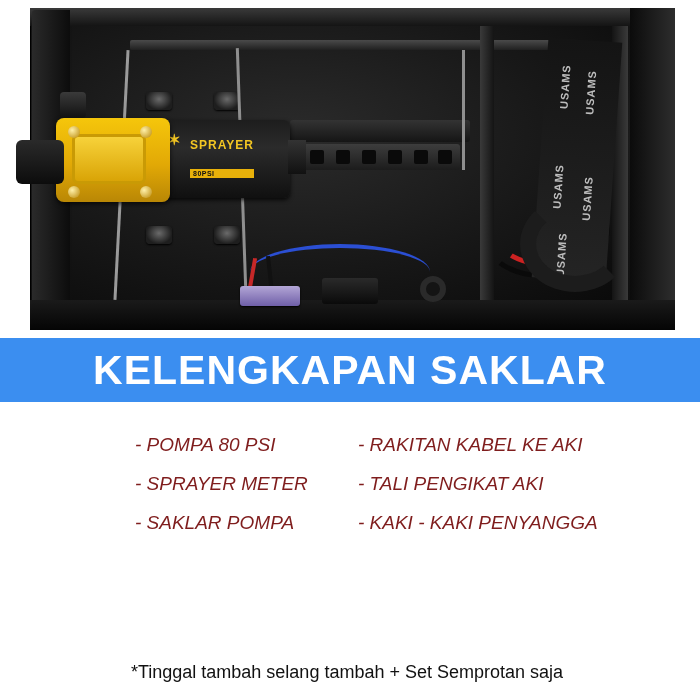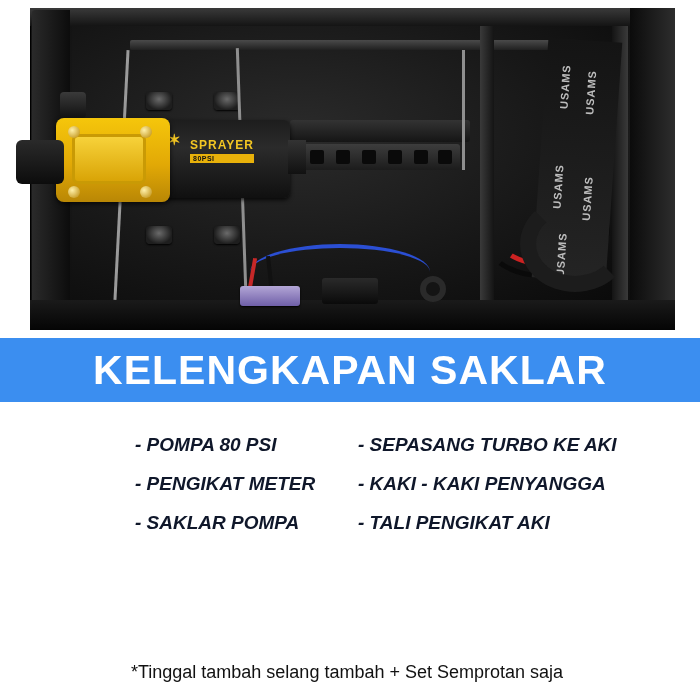--- a/index.html
+++ b/index.html
@@ -97,21 +97,21 @@
     border-radius:6px;
     box-shadow:0 2px 4px rgba(0,0,0,.8);
   }
   .pump-label {
     position:absolute; left:168px; top:138px; width:112px; height:40px;
     color:#f2b705;
     font-family:"Liberation Sans", sans-serif;
     font-weight:bold;
     font-size:11px;
     letter-spacing:.5px;
-    display:flex; flex-direction:column; justify-content:flex-start;
+    display:flex; flex-direction:column; justify-content:space-between;
     padding-left:22px;
   }
   .pump-label .brand { color:#f3c623; font-size:12px; letter-spacing:1px; }
   .pump-label .sub {
     color:#111; background:#e8b10a; font-size:7px; padding:1px 3px;
     display:inline-block; margin-top:2px; width:64px;
   }
   .pump-logo {
     position:absolute; left:168px; top:132px;
     width:16px; height:16px;
@@ -243,24 +243,24 @@
     position:absolute; left:0; top:418px; width:700px; height:190px;
     display:flex;
   }
   .col {
     padding-top:16px;
   }
   .col-left { width:350px; padding-left:135px; }
   .col-right { width:350px; padding-left:8px; }
   .col .item {
     font-family:"Liberation Sans", sans-serif;
-    font-weight:bold;
+    font-weight:normal;
     font-style:italic;
     font-size:19px;
-    color:#0f172a;
+    color:#7f1d1d;
     margin-bottom:17px;
     white-space:nowrap;
   }
 
   
   .footnote {
     position:absolute; left:0; top:662px; width:700px;
     text-align:center;
     font-family:"Liberation Sans", sans-serif;
     font-size:18px;
@@ -339,25 +339,25 @@
   <div class="strap-curve"></div>
 </div>
 
 <div class="banner">
   <h1>KELENGKAPAN SAKLAR</h1>
 </div>
 
 <div class="lists">
   <div class="col col-left">
     <div class="item">- POMPA 80 PSI</div>
-    <div class="item">- PENGIKAT METER</div>
+    <div class="item">- SPRAYER METER</div>
     <div class="item">- SAKLAR POMPA</div>
   </div>
   <div class="col col-right">
-    <div class="item">- SEPASANG TURBO KE AKI</div>
+    <div class="item">- RAKITAN KABEL KE AKI</div>
+    <div class="item">- TALI PENGIKAT AKI</div>
     <div class="item">- KAKI - KAKI PENYANGGA</div>
-    <div class="item">- TALI PENGIKAT AKI</div>
   </div>
 </div>
 
 <div class="footnote">
   <span>*Tinggal tambah selang tambah + Set Semprotan saja</span>
 </div>
 
 </body></html>

